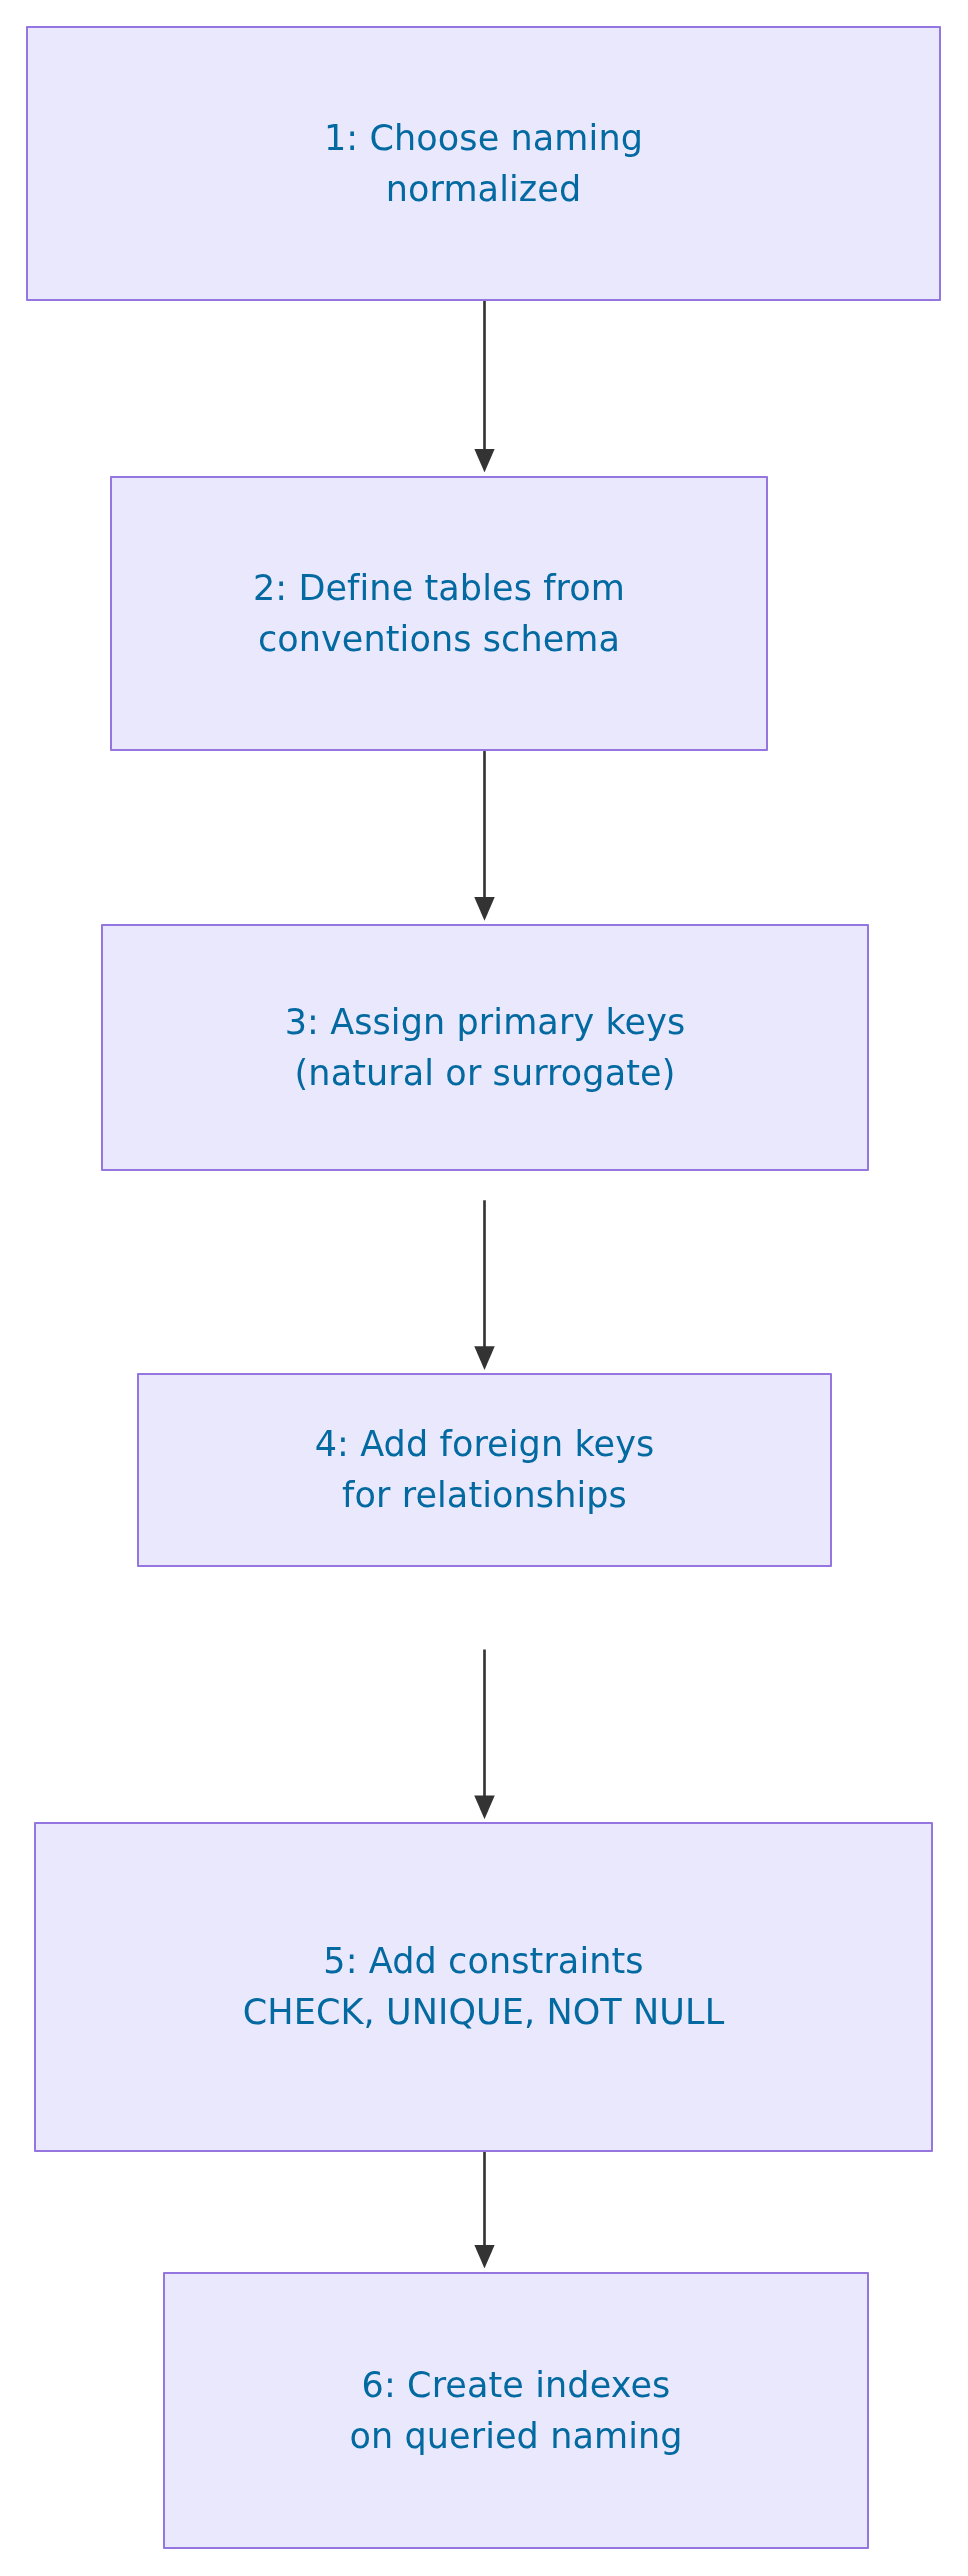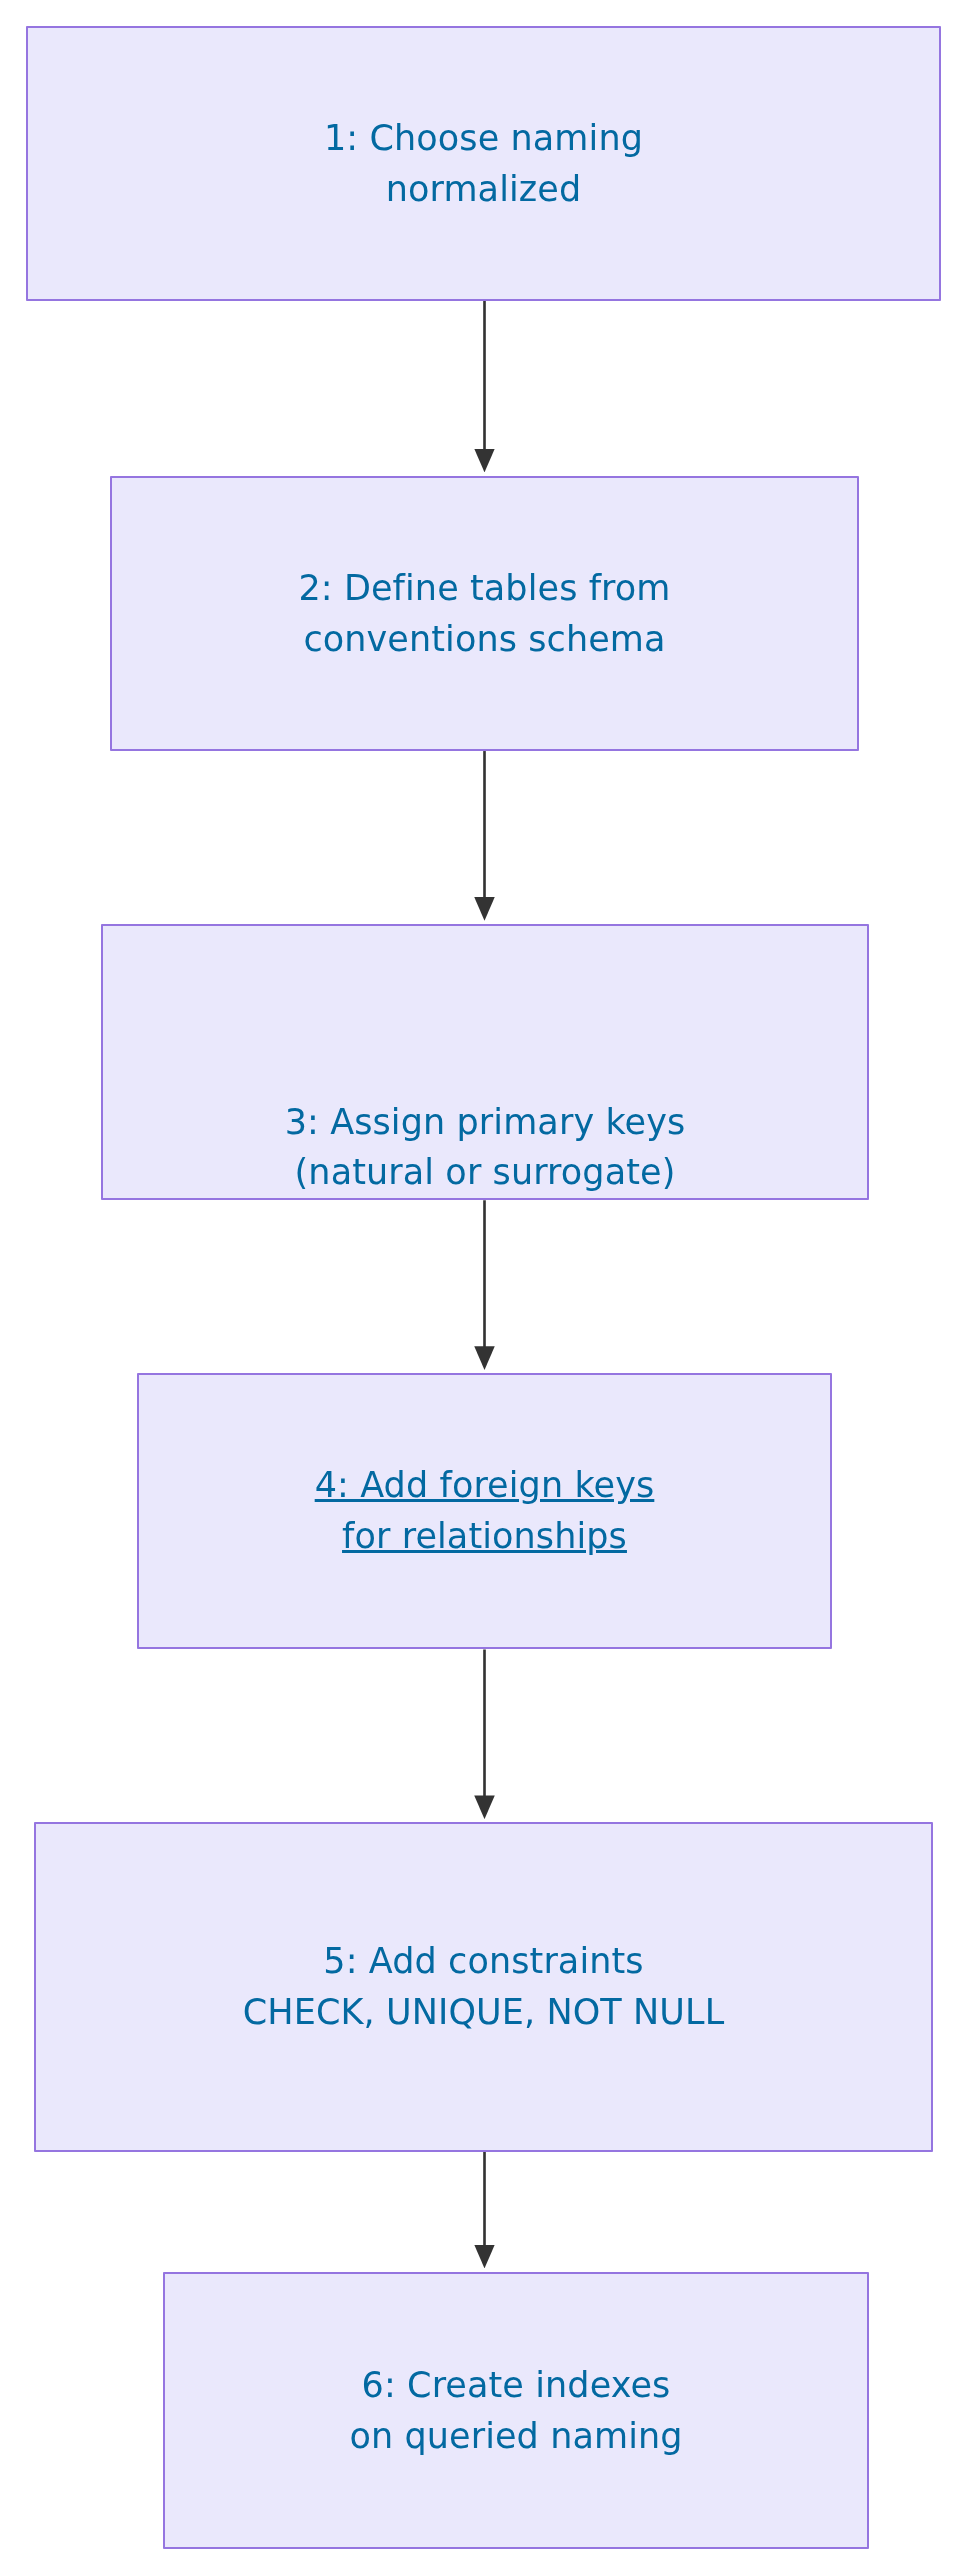--- a/index.html
+++ b/index.html
@@ -42,23 +42,23 @@
     font-size: 35px;
     line-height: 1.45;
     letter-spacing: 0.1px;
   }
   .node .line {
     display: block;
     white-space: nowrap;
   }
   
   #node-1 { left: 26px;  top: 26px;   width: 915px; height: 275px; }
-  #node-2 { left: 110px; top: 476px;  width: 749px;  height: 275px; }
-  #node-3 { left: 101px; top: 924px; width: 768px;  height: 276px; justify-content: flex-end; }
-  #node-4 { left: 137px; top: 1373px; width: 695px;  height: 276px; text-decoration: underline; }
+  #node-2 { left: 110px; top: 476px;  width: 658px;  height: 275px; }
+  #node-3 { left: 101px; top: 924px; width: 768px;  height: 247px; }
+  #node-4 { left: 137px; top: 1373px; width: 695px;  height: 194px; }
   #node-5 { left: 34px;  top: 1822px; width: 899px; height: 330px; }
   #node-6 { left: 132px; top: 2272px; width: 706px;  height: 277px; margin-left: 31px; }
 </style>
 </head>
 <body>
 
 <div id="flowchart">
 
   <svg class="edge-layer" viewBox="0 0 1104 2936" width="969" height="2576" xmlns="http://www.w3.org/2000/svg">
     <defs>

